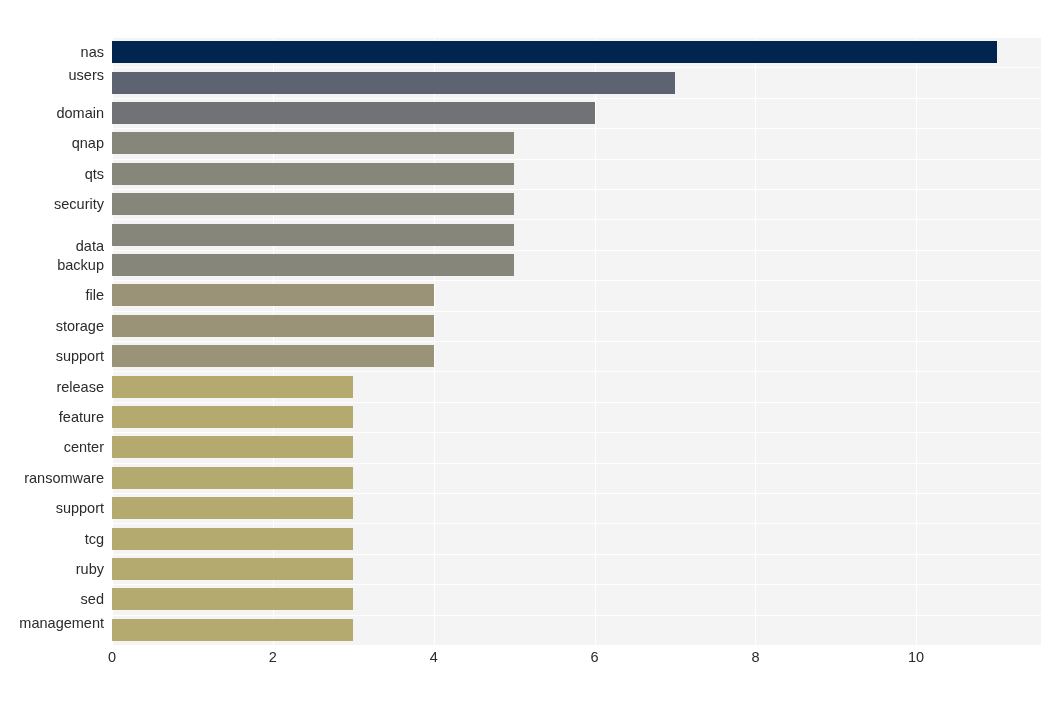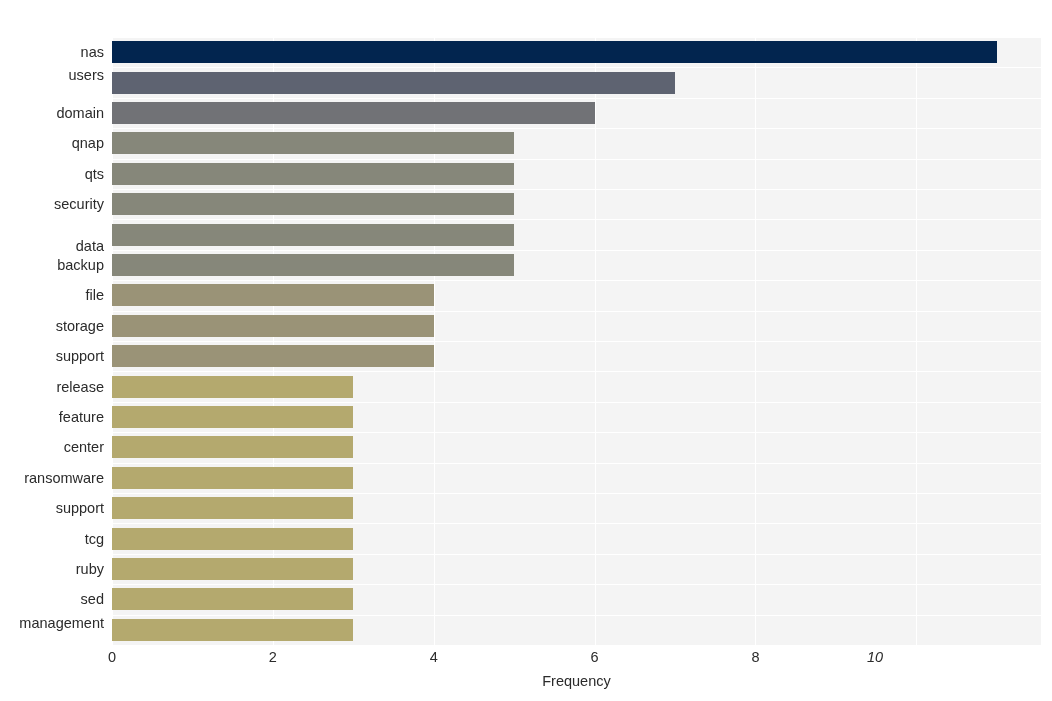--- a/index.html
+++ b/index.html
@@ -236,18 +236,17 @@
       <div class="ytick" style="top: 548.4px;">sed</div>
       <div class="ytick" style="top: 572px; padding-left: 43px;">management</div>
     </div>
 
   <div id="x-axis">
       <div class="xtick" style="left: 0px;">0</div>
       <div class="xtick" style="left: 160.866px;">2</div>
       <div class="xtick" style="left: 321.732px;">4</div>
       <div class="xtick" style="left: 482.597px;">6</div>
       <div class="xtick" style="left: 643.463px;">8</div>
-      <div class="xtick" style="left: 763px; font-style: italic;">10</div>
+      <div class="xtick" style="left: 804px;">10</div>
     </div>
 
-  <div id="x-axis-label">Frequency</div>
 
 </div>
 
 </body></html>

